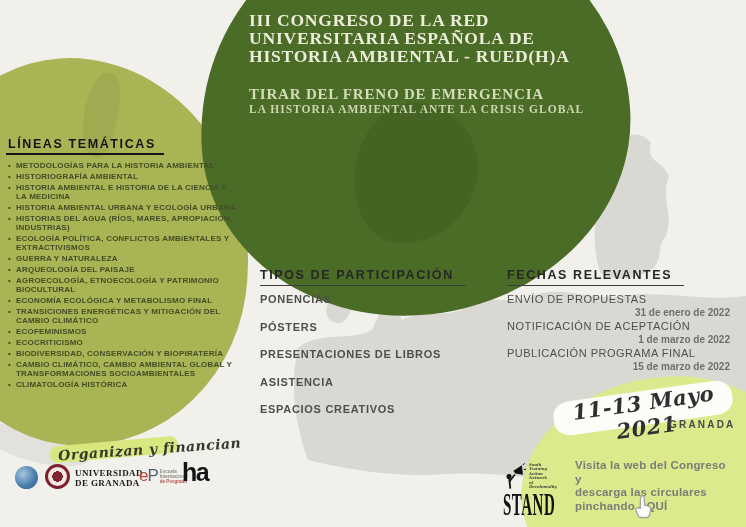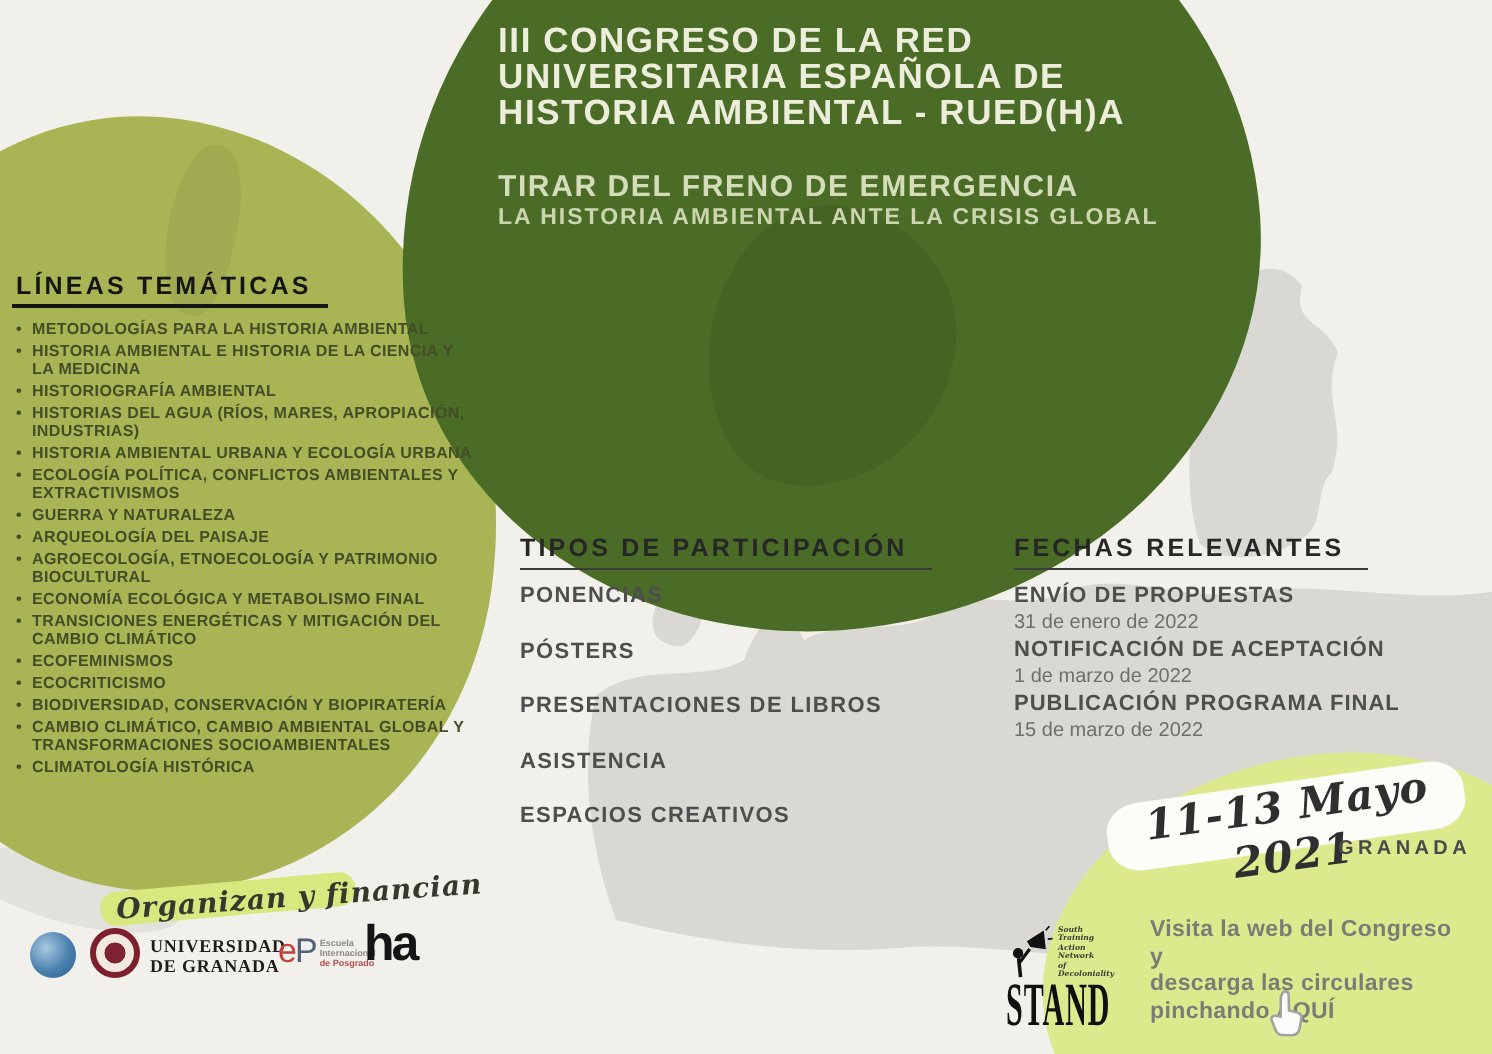--- a/index.html
+++ b/index.html
@@ -20,21 +20,21 @@
     border-radius:50% 50% 40% 60%; transform:rotate(12deg); z-index:3; }
   .blob-dark { left:200px; top:-85px; width:430px; height:400px; background:#4b6c26;
     border-radius:50% 50% 52% 48% / 55% 52% 48% 45%; transform:rotate(-4deg); }
   .dark-shadow { left:355px; top:103px; width:122px; height:142px; background:rgba(0,0,0,0.08);
     border-radius:45% 55% 60% 40% / 50% 45% 55% 50%; transform:rotate(10deg); z-index:3; }
   .blob-light { left:520px; top:378px; width:280px; height:212px; background:#dde98d;
     border-radius:50%; transform:rotate(-12deg); }
 
   
   .header { position:absolute; left:249px; top:11px; width:370px; z-index:5;
-    font-family:Liberation Sans, sans-serif; }
+    font-family:Liberation Serif, serif; }
   .title-line { font-size:17.5px; line-height:18px; font-weight:700; color:#eceedb;
     letter-spacing:0.8px; }
   .subtitle { margin-top:20px; }
   .sub1 { font-size:15px; line-height:18px; font-weight:700; color:#d4dcba; letter-spacing:0.8px; }
   .sub2 { font-size:11.5px; line-height:13px; font-weight:700; color:#ccd5b0; letter-spacing:1px; }
 
   
   .lineas { position:absolute; left:6px; top:134px; width:232px; z-index:5; }
   .lineas h2 { display:inline-block; font-size:12.5px; font-weight:800; color:#151515;
     letter-spacing:1.6px; border-bottom:2px solid #151515; padding:0 8px 2px 2px; }
@@ -47,22 +47,22 @@
   .tipos { position:absolute; left:260px; top:265px; width:218px; z-index:5; }
   .tipos h3, .fechas h3 { display:inline-block; font-size:12.5px; font-weight:800; color:#262626;
     letter-spacing:1.6px; border-bottom:1.5px solid #3c3c3c; padding:0 12px 3px 0; }
   .tipos ul { list-style:none; margin-top:7px; }
   .tipos li { font-size:11px; font-weight:700; color:#4e4e4e; letter-spacing:0.7px;
     line-height:12px; margin-bottom:15.5px; }
 
   
   .fechas { position:absolute; left:507px; top:265px; width:223px; z-index:5; }
   .fechas .rows { margin-top:7px; }
-  .f-label { font-size:11px; font-weight:700; color:#4e4e4e; letter-spacing:0.5px; line-height:12.5px; }
-  .f-date { font-size:10px; font-weight:400; color:#6e6e6e; text-align:left; line-height:12px;
+  .f-label { font-size:11px; font-weight:400; color:#4e4e4e; letter-spacing:0.5px; line-height:12.5px; }
+  .f-date { font-size:10px; font-weight:700; color:#6e6e6e; text-align:right; line-height:12px;
     margin:1px 0 1.5px 0; }
 
   
   .brush-white { position:absolute; left:553px; top:391px; width:180px; height:34px;
     background:#fcfcf9; border-radius:17px / 14px; transform:rotate(-8deg); z-index:4; }
   .script-date { position:absolute; left:556px; top:390px; width:178px; text-align:center;
     font-family:"DejaVu Serif", serif; font-style:italic; font-weight:700; font-size:21px;
     color:#2f2f2f; transform:rotate(-8deg); z-index:5; letter-spacing:0.5px; }
   .granada { position:absolute; left:647px; top:419px; font-size:10px; font-weight:700;
     letter-spacing:2.2px; color:#4a4a4a; z-index:5;padding-left:22px; }
@@ -131,24 +131,24 @@
     <div class="subtitle">
       <div class="sub1">TIRAR DEL FRENO DE EMERGENCIA</div>
       <div class="sub2">LA HISTORIA AMBIENTAL ANTE LA CRISIS GLOBAL</div>
     </div>
   </div>
 
   <div class="lineas">
     <h2>LÍNEAS TEMÁTICAS</h2>
     <ul>
         <li>METODOLOGÍAS PARA LA HISTORIA AMBIENTAL</li>
+        <li>HISTORIOGRAFÍA AMBIENTAL</li>
         <li>HISTORIA AMBIENTAL E HISTORIA DE LA CIENCIA Y LA MEDICINA</li>
-        <li>HISTORIOGRAFÍA AMBIENTAL</li>
+        <li>HISTORIA AMBIENTAL URBANA Y ECOLOGÍA URBANA</li>
         <li>HISTORIAS DEL AGUA (RÍOS, MARES, APROPIACIÓN, INDUSTRIAS)</li>
-        <li>HISTORIA AMBIENTAL URBANA Y ECOLOGÍA URBANA</li>
         <li>ECOLOGÍA POLÍTICA, CONFLICTOS AMBIENTALES Y EXTRACTIVISMOS</li>
         <li>GUERRA Y NATURALEZA</li>
         <li>ARQUEOLOGÍA DEL PAISAJE</li>
         <li>AGROECOLOGÍA, ETNOECOLOGÍA Y PATRIMONIO BIOCULTURAL</li>
         <li>ECONOMÍA ECOLÓGICA Y METABOLISMO FINAL</li>
         <li>TRANSICIONES ENERGÉTICAS Y MITIGACIÓN DEL CAMBIO CLIMÁTICO</li>
         <li>ECOFEMINISMOS</li>
         <li>ECOCRITICISMO</li>
         <li>BIODIVERSIDAD, CONSERVACIÓN Y BIOPIRATERÍA</li>
         <li>CAMBIO CLIMÁTICO, CAMBIO AMBIENTAL GLOBAL Y TRANSFORMACIONES SOCIOAMBIENTALES</li>

